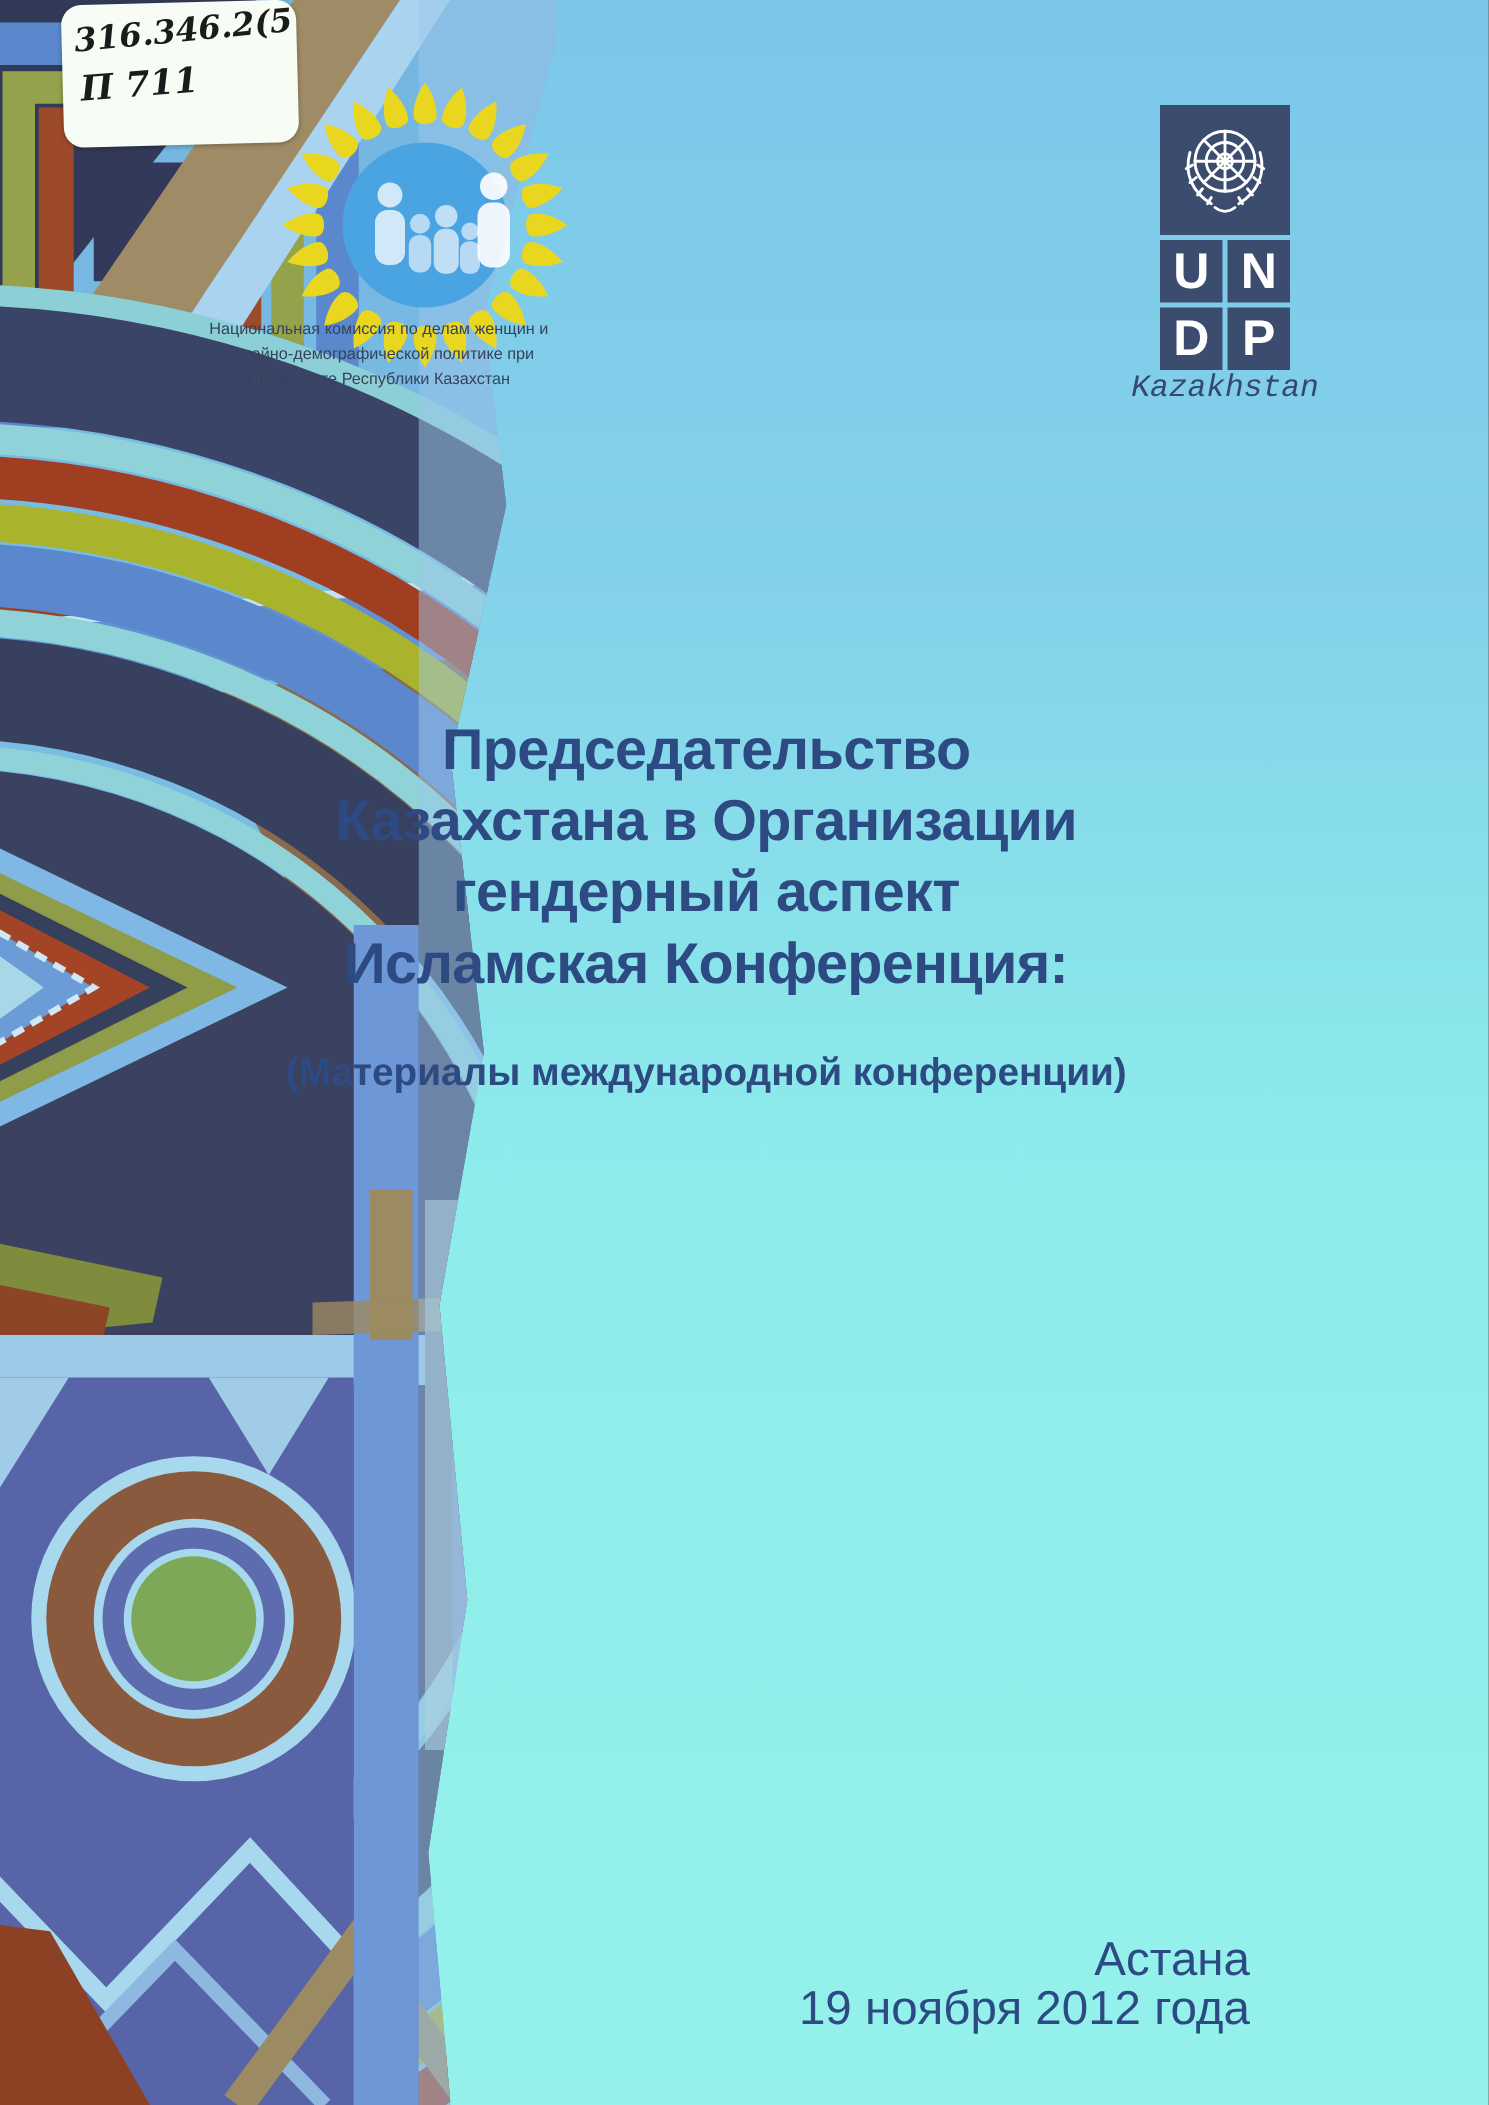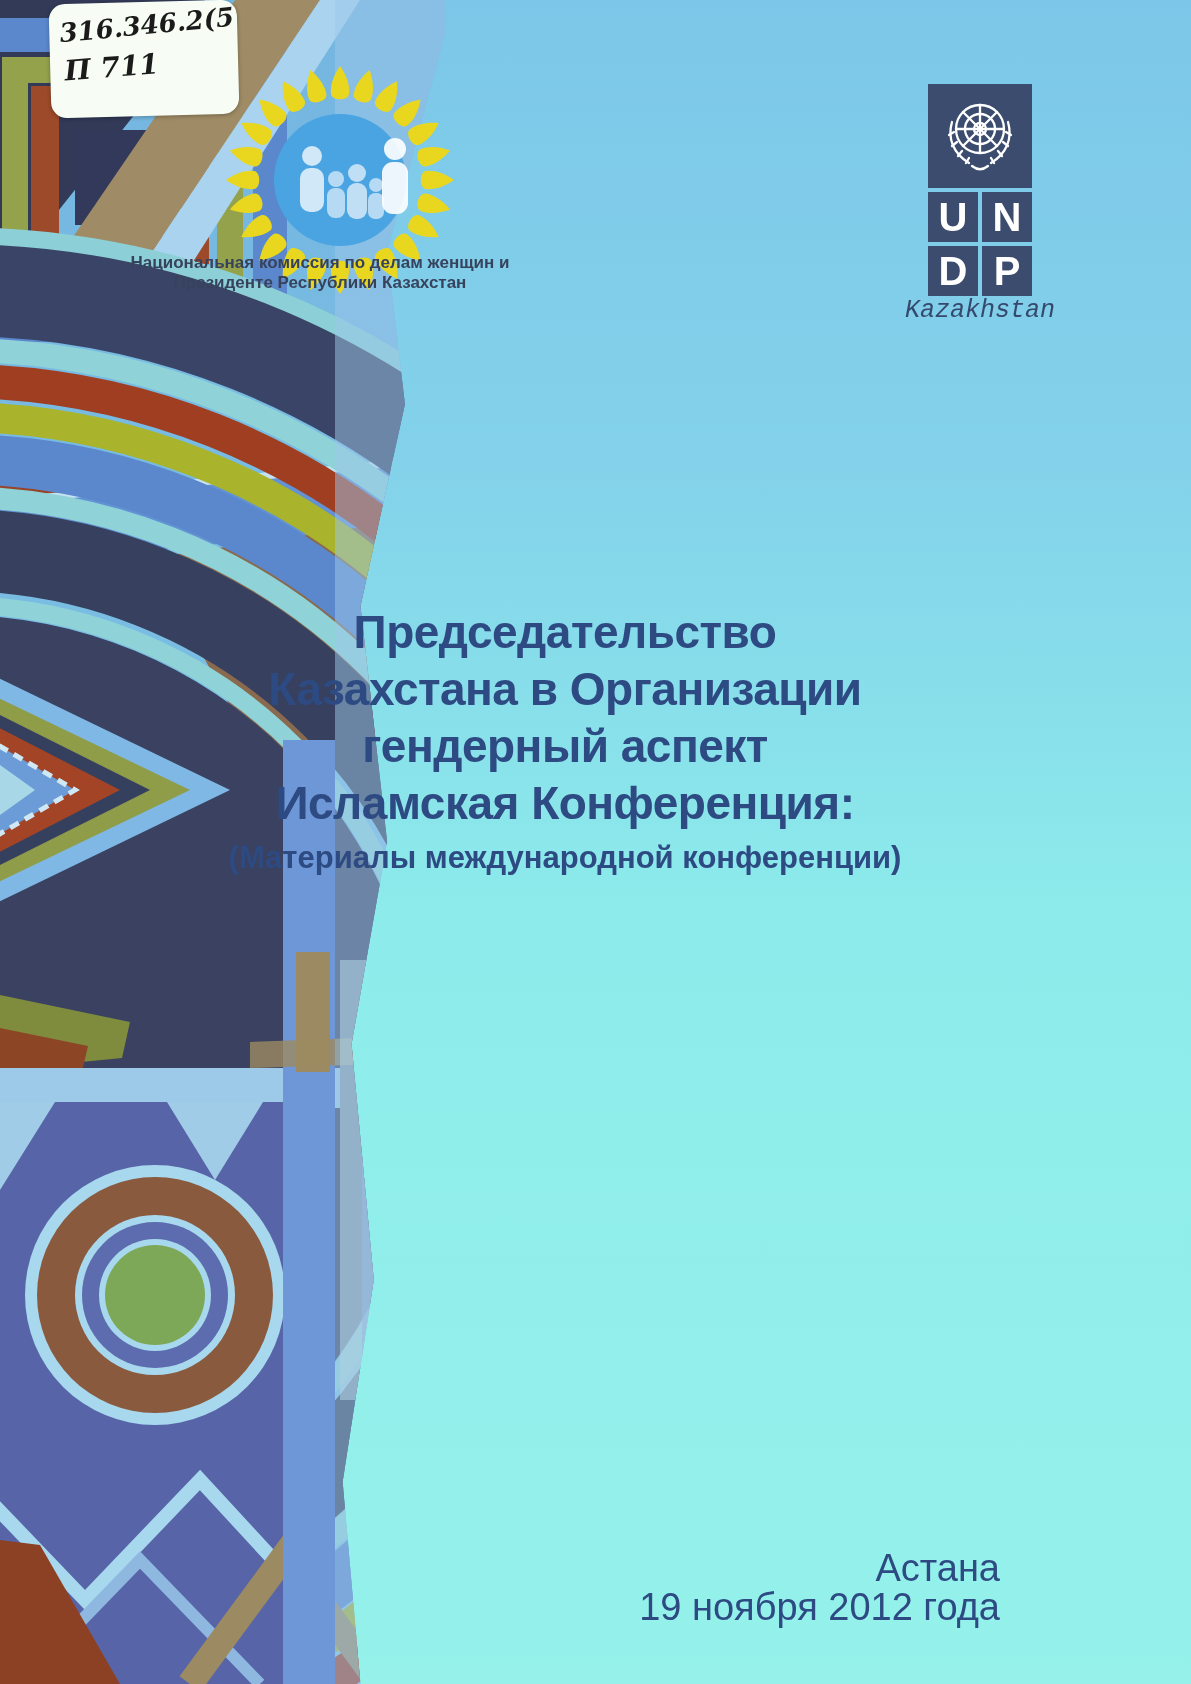--- a/index.html
+++ b/index.html
@@ -21,37 +21,37 @@
   .sticker .l1{
     font-family:"DejaVu Serif",serif;font-style:italic;font-size:26px;font-weight:bold;
     margin:8px 0 0 10px;transform:rotate(-4deg);white-space:nowrap;letter-spacing:0;
   }
   .sticker .l2{
     font-family:"DejaVu Serif",serif;font-style:italic;font-size:28px;font-weight:bold;
     margin:8px 0 0 14px;transform:rotate(-3deg);
   }
   .sun{position:absolute;left:215px;top:55px;width:250px;height:250px;}
   .commission-text{
-    position:absolute;left:105px;top:253px;width:430px;text-align:center;
-    color:#37425c;font-size:17px;line-height:20px;font-weight:700;
+    position:absolute;left:88px;top:253px;width:430px;text-align:center;
+    color:#37425c;font-size:13px;line-height:20px;font-weight:400;
   }
   .undp{position:absolute;left:928px;top:84px;width:104px;}
   .undp .emblem{width:104px;height:104px;background:#3c4c6e;}
   .undp .grid{margin-top:4px;display:grid;grid-template-columns:50px 50px;grid-gap:4px;}
   .undp .cell{
     width:50px;height:50px;background:#3c4c6e;color:#ffffff;
     font-size:40px;font-weight:bold;display:flex;align-items:center;justify-content:center;
   }
   .undp-country{
     position:absolute;left:880px;top:296px;width:200px;text-align:center;
     font-style:italic;font-size:25px;color:#35496d;font-weight:500;font-family:Liberation Mono, monospace;
   }
   .title{
     position:absolute;left:140px;top:571px;width:850px;text-align:center;
-    color:#2d4a82;font-weight:bold;font-size:46px;line-height:57px;letter-spacing:-0.5px;margin-top:33px;
+    color:#2d4a82;font-weight:bold;font-size:46px;line-height:57px;letter-spacing:-0.5px;
   }
   .subtitle{
     position:absolute;left:140px;top:840px;width:850px;text-align:center;
     color:#2d4a82;font-weight:bold;font-size:31px;
   }
   .footer{
     position:absolute;left:150px;top:1549px;width:850px;text-align:right;
     color:#2d4a82;font-weight:normal;font-size:38px;line-height:39px;
   }
 </style>
@@ -177,20 +177,21 @@
       <rect x="132" y="128" width="20" height="36" rx="9" fill="rgba(255,255,255,0.65)"></rect>
       <circle cx="161" cy="130" r="7" fill="rgba(255,255,255,0.6)"></circle>
       <rect x="153" y="138" width="16" height="26" rx="7" fill="rgba(255,255,255,0.6)"></rect>
       <circle cx="180" cy="94" r="11" fill="rgba(255,255,255,0.9)"></circle>
       <rect x="167" y="107" width="26" height="52" rx="11" fill="rgba(255,255,255,0.9)"></rect>
     </g>
   </svg>
 
   <div class="commission-text">
     <div>Национальная комиссия по делам женщин и</div>
+    <div>семейно-демографической политике при</div>
     <div>Президенте Республики Казахстан</div>
   </div>
 
   <div class="undp">
     <div class="emblem">
       <svg viewBox="0 0 104 104" width="104" height="104">
         <g stroke="#ffffff" fill="none" stroke-width="2.3" stroke-linecap="round">
           <circle cx="52" cy="45" r="24"></circle>
           <circle cx="52" cy="45" r="15"></circle>
           <circle cx="52" cy="45" r="6"></circle>

